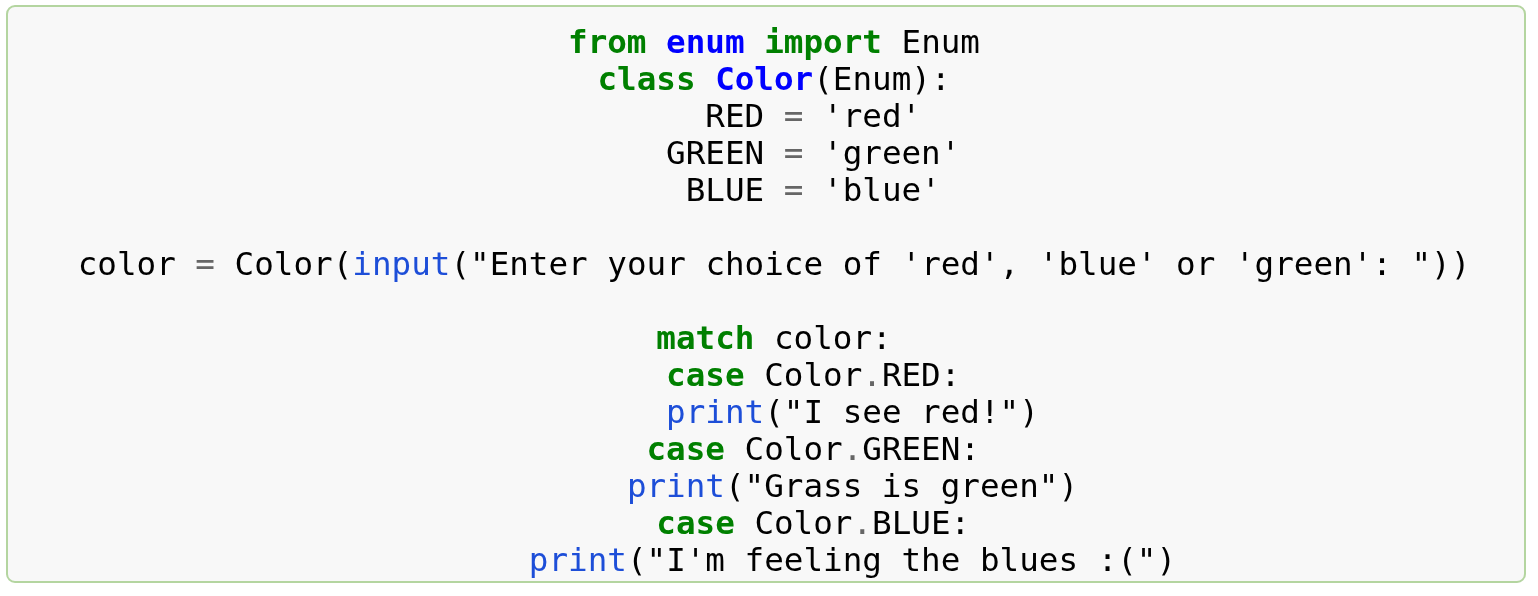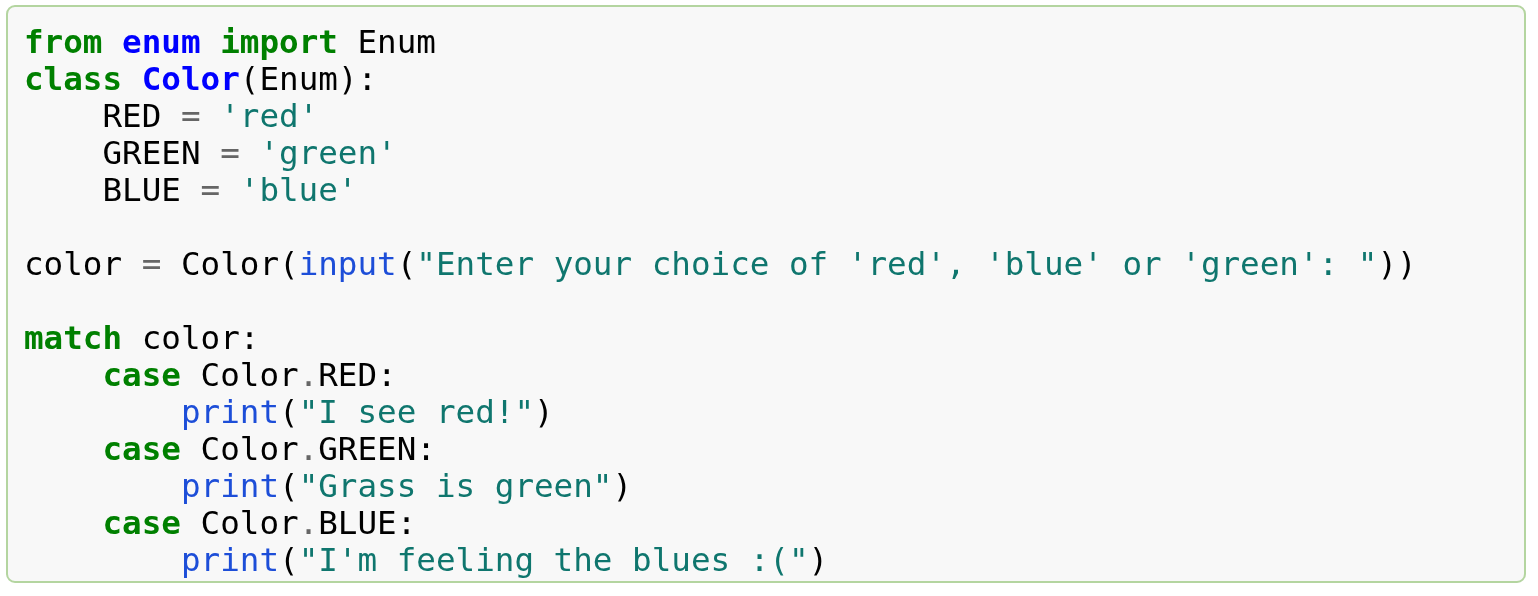--- a/index.html
+++ b/index.html
@@ -19,20 +19,21 @@
     position: absolute;
     left: 6px;
     top: 5px;
     width: 1520px;
     height: 578px;
     box-sizing: border-box;
     background: #f8f8f8;
     border: 2px solid #b4d5a0;
     border-radius: 9px;
     overflow: hidden;
+    text-align: center;
   }
 
   #code-pre {
     margin: 0;
     padding: 17px 0 0 16px;
     font-family: "DejaVu Sans Mono", monospace;
     font-size: 32.6px;
     line-height: 37px;
     color: #000000;
     white-space: pre;
@@ -40,21 +41,21 @@
     -webkit-font-smoothing: none;
   }
 
   .ln { display: block; height: 37px; }
 
   
   .tok-k   { color: #008000; font-weight: bold; }  
   .tok-kn  { color: #0000ff; font-weight: bold; }  
   .tok-nc  { color: #0000ff; font-weight: bold; }  
   .tok-nb  { color: #1d4ed8; }                     
-  .tok-s   { color: #0f766e; }                     
+  .tok-s   { color: #000000; }                     
   .tok-o   { color: #666666; }                     
   .tok-p   { color: #000000; }                     
   .tok-n   { color: #000000; }                     
 </style>
 </head>
 <body>
 
 <div id="code-block" style="background: rgb(248, 248, 248); border-color: rgb(180, 213, 160);">
   <pre id="code-pre"><span class="ln"><span class="tok-k">from</span><span class="tok-n"> </span><span class="tok-kn">enum</span><span class="tok-n"> </span><span class="tok-k">import</span><span class="tok-n"> </span><span class="tok-n">Enum</span></span><span class="ln"><span class="tok-k">class</span><span class="tok-n"> </span><span class="tok-nc">Color</span><span class="tok-p">(</span><span class="tok-n">Enum</span><span class="tok-p">):</span></span><span class="ln"><span class="tok-n">    RED </span><span class="tok-o">=</span><span class="tok-n"> </span><span class="tok-s">'red'</span></span><span class="ln"><span class="tok-n">    GREEN </span><span class="tok-o">=</span><span class="tok-n"> </span><span class="tok-s">'green'</span></span><span class="ln"><span class="tok-n">    BLUE </span><span class="tok-o">=</span><span class="tok-n"> </span><span class="tok-s">'blue'</span></span><span class="ln">&nbsp;</span><span class="ln"><span class="tok-n">color </span><span class="tok-o">=</span><span class="tok-n"> </span><span class="tok-n">Color</span><span class="tok-p">(</span><span class="tok-nb">input</span><span class="tok-p">(</span><span class="tok-s">"Enter your choice of 'red', 'blue' or 'green': "</span><span class="tok-p">))</span></span><span class="ln">&nbsp;</span><span class="ln"><span class="tok-k">match</span><span class="tok-n"> color</span><span class="tok-p">:</span></span><span class="ln"><span class="tok-n">    </span><span class="tok-k">case</span><span class="tok-n"> Color</span><span class="tok-o">.</span><span class="tok-n">RED</span><span class="tok-p">:</span></span><span class="ln"><span class="tok-n">        </span><span class="tok-nb">print</span><span class="tok-p">(</span><span class="tok-s">"I see red!"</span><span class="tok-p">)</span></span><span class="ln"><span class="tok-n">    </span><span class="tok-k">case</span><span class="tok-n"> Color</span><span class="tok-o">.</span><span class="tok-n">GREEN</span><span class="tok-p">:</span></span><span class="ln"><span class="tok-n">        </span><span class="tok-nb">print</span><span class="tok-p">(</span><span class="tok-s">"Grass is green"</span><span class="tok-p">)</span></span><span class="ln"><span class="tok-n">    </span><span class="tok-k">case</span><span class="tok-n"> Color</span><span class="tok-o">.</span><span class="tok-n">BLUE</span><span class="tok-p">:</span></span><span class="ln"><span class="tok-n">        </span><span class="tok-nb">print</span><span class="tok-p">(</span><span class="tok-s">"I'm feeling the blues :("</span><span class="tok-p">)</span></span></pre>
 </div>

